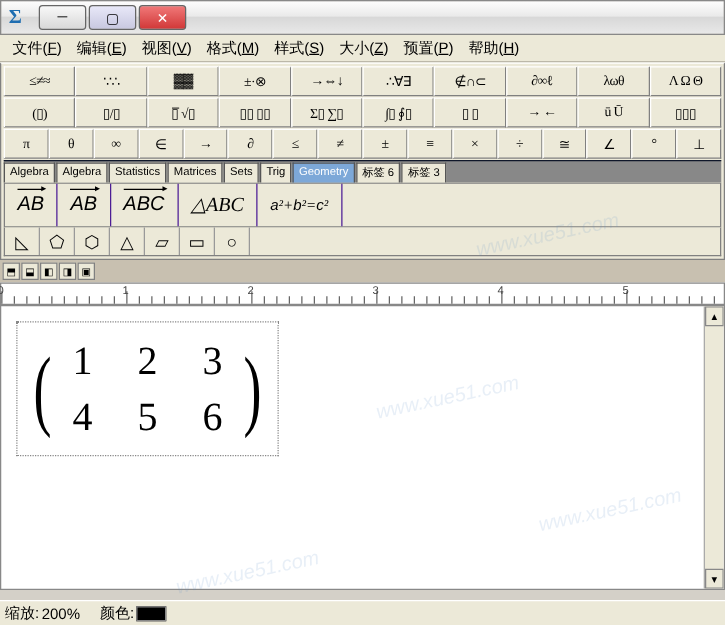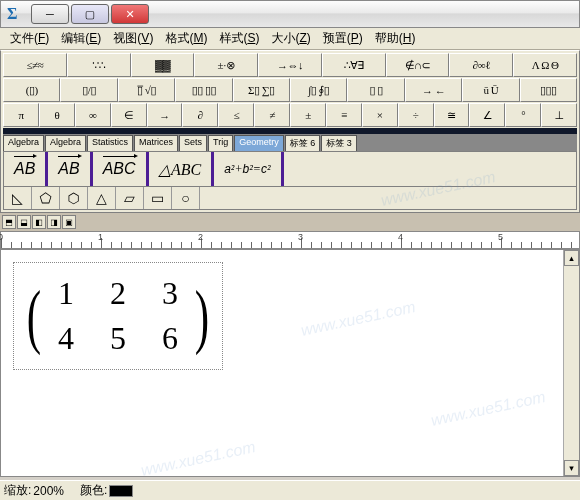--- a/index.html
+++ b/index.html
@@ -18,27 +18,27 @@
 .menubar { height: 22px; background: #ece9d8; border-bottom: 1px solid #aca899; display: flex; align-items: center; padding: 0 4px; font-size: 12px; }
 .menu-item { padding: 2px 6px; cursor: default; color: #000; }
 .menu-item u { text-decoration: underline; }
 
 
 .toolbar-area { background: #ece9d8; border: 1px solid #808080; border-top: 1px solid #fff; padding: 2px; }
 .symbol-row { display: flex; gap: 0; margin-bottom: 1px; }
 .sym-cell { flex: 1; height: 24px; border: 1px solid #808080; border-top-color: #fff; border-left-color: #fff; background: #ece9d8; display: flex; align-items: center; justify-content: center; font-size: 11px; font-family: serif; cursor: default; letter-spacing: -0.5px; overflow: hidden; }
 
 
-.tab-row { display: flex; gap: 1px; background: #888; border-top: 6px solid #0f172a; padding-top: 1px; }
+.tab-row { display: flex; gap: 1px; background: #888; border-top: 1px solid #0f172a; padding-top: 1px; }
 .tab { background: #ece9d8; border: 1px solid #555; border-bottom: none; padding: 1px 4px; font-size: 9px; font-family: Arial; cursor: default; color: #000; }
 .tab.active { background: #7da8d8; color: #fff; }
 
 
 .template-row { display: flex; background: #ece9d8; border: 1px solid #808080; }
-.tmpl-cell { border-right: 3px solid #4c1d95; padding: 4px 10px; display: flex; align-items: center; justify-content: center; font-family: serif; font-style: italic; font-size: 16px; cursor: default; height: 34px; }
+.tmpl-cell { border-right: 1px solid #4c1d95; padding: 4px 10px; display: flex; align-items: center; justify-content: center; font-family: serif; font-style: italic; font-size: 16px; cursor: default; height: 34px; }
 .arrow-over { position: relative; display: inline-block; }
 .arrow-over::before { content: ""; position: absolute; top: -4px; left: 0; right: 0; height: 1px; background: #000; }
 .arrow-over::after { content: ""; position: absolute; top: -6px; right: -2px; border-left: 4px solid #000; border-top: 2px solid transparent; border-bottom: 2px solid transparent; }
 
 .shape-row { display: flex; background: #ece9d8; border: 1px solid #808080; border-top: none; gap: 0; }
 .shape-cell { width: 28px; height: 22px; border-right: 1px solid #999; display: flex; align-items: center; justify-content: center; cursor: default; font-size: 14px; }
 
 .extra-row { display: flex; background: #c8c0b0; padding: 2px; gap: 1px; }
 .extra-btn { width: 14px; height: 14px; background: #ece9d8; border: 1px solid #808080; font-size: 8px; display: flex; align-items: center; justify-content: center; }
 
@@ -93,20 +93,21 @@
 <div class="toolbar-area">
   <div class="symbol-row" id="symrow0">
       <div class="sym-cell">≤≠≈</div>
       <div class="sym-cell">∵∴</div>
       <div class="sym-cell">▓▓</div>
       <div class="sym-cell">±·⊗</div>
       <div class="sym-cell">→⇔↓</div>
       <div class="sym-cell">∴∀∃</div>
       <div class="sym-cell">∉∩⊂</div>
       <div class="sym-cell">∂∞ℓ</div>
+      <div class="sym-cell">λωθ</div>
       <div class="sym-cell">Λ Ω Θ</div>
     </div>
   <div class="symbol-row" id="symrow1">
       <div class="sym-cell">(▯)</div>
       <div class="sym-cell">▯/▯</div>
       <div class="sym-cell">▯̅ √▯</div>
       <div class="sym-cell">▯▯ ▯▯</div>
       <div class="sym-cell">Σ▯ ∑▯</div>
       <div class="sym-cell">∫▯ ∮▯</div>
       <div class="sym-cell">▯ ▯</div>

